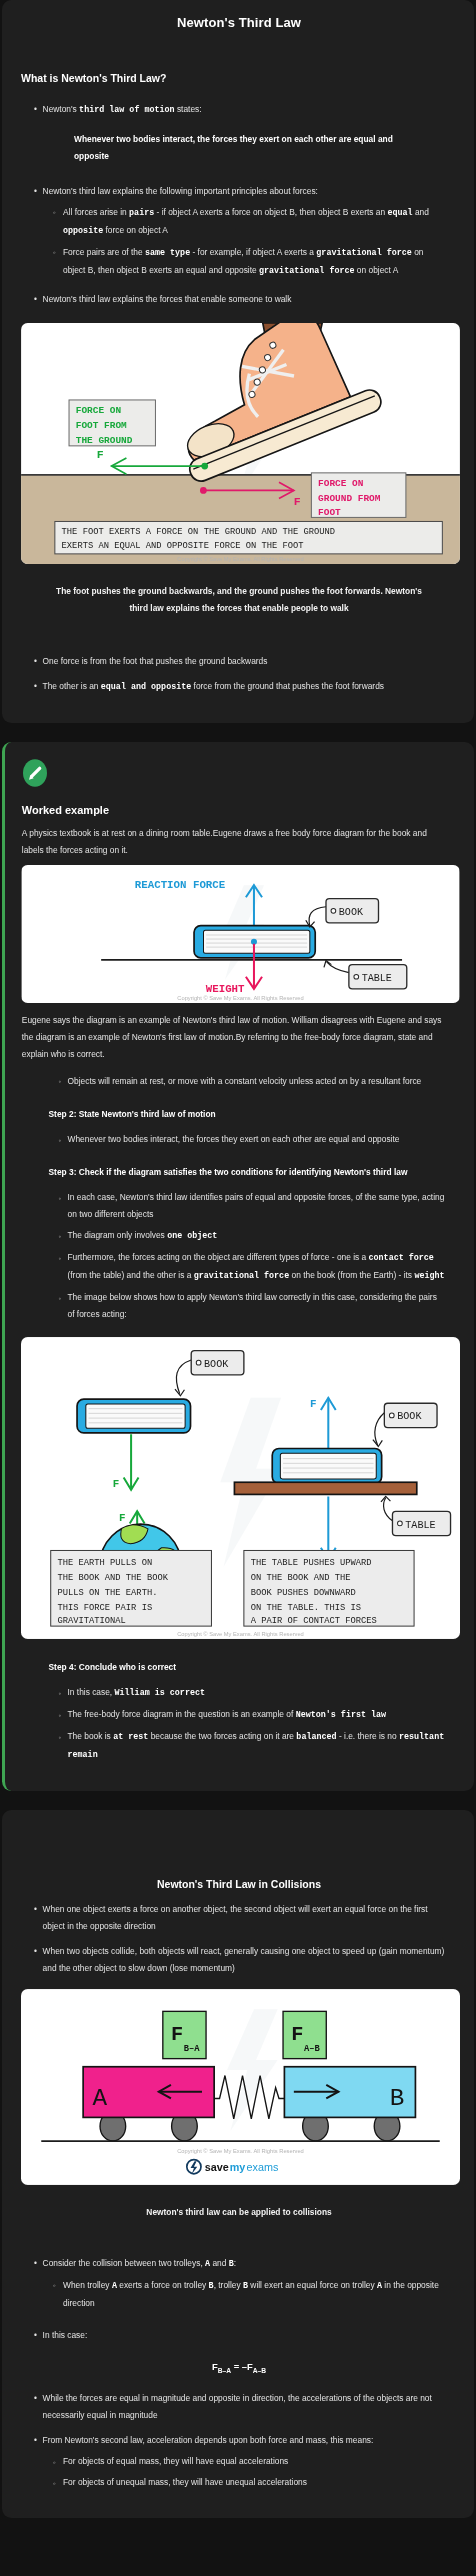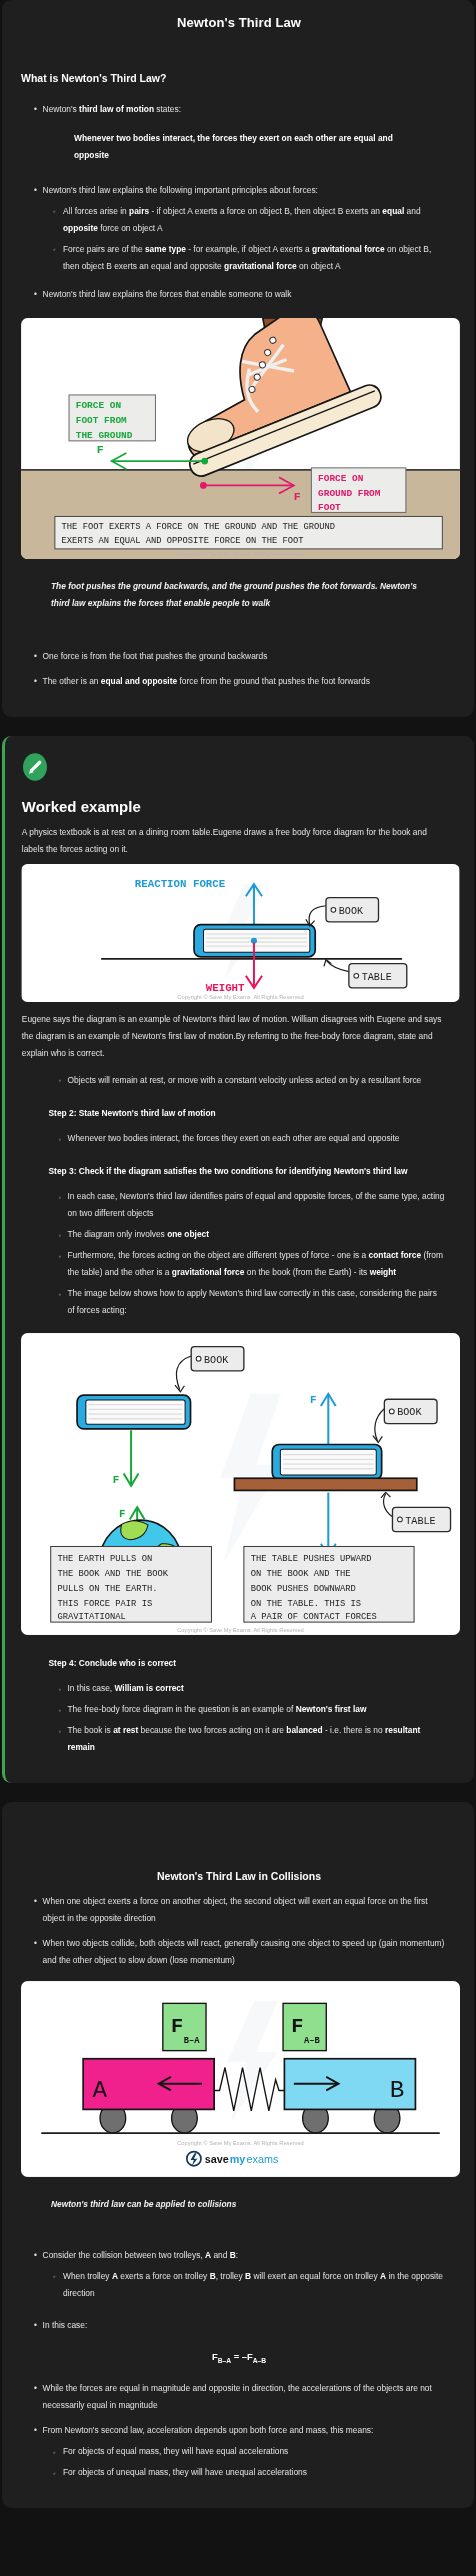--- a/index.html
+++ b/index.html
@@ -3,33 +3,33 @@
 <meta charset="utf-8">
 <style>
   html,body{margin:0;padding:0;background:#121212;}
   body{width:476px;font-family:"Liberation Sans",sans-serif;color:#e4e4e4;}
   .page{width:476px;position:relative;}
   .card{background:#1f1f1f;border-radius:9.4px;margin:0 2px 19px 2px;padding:9.4px 17px 23px 19px;}
   .card.we{border-left:3.4px solid #3fa552;padding-left:15.5px;padding-top:17.5px;}
   .page-title{text-align:center;font-size:13px;font-weight:700;color:#fff;margin:5.4px 0 0 0;letter-spacing:0.1px;}
   h2.sec{font-size:10.5px;font-weight:700;color:#fff;margin:42px 0 0 0;}
   h2.sec.coll{margin-top:58px;text-align:center;}
-  h2.we-title{font-size:15px;font-weight:700;color:#fff;margin:15px 0 0 1.3px;}
-  .body-txt b, li b{color:#fff;}
+  h2.we-title{font-size:11px;font-weight:700;color:#fff;margin:15px 0 0 1.3px;}
+  .body-txt b, li b{color:#fff;font-family:Liberation Mono, monospace;}
   p.para{font-size:8.4px;line-height:17px;margin:9.4px 0 0 1.3px;max-width:425px;}
   ul{list-style:none;margin:0;padding:0;}
   ul.lvl1{margin-top:17.5px;}
   ul.lvl1 > li{position:relative;padding:0 9.4px 0 21.6px;margin-top:8px;font-size:8.4px;line-height:17px;max-width:405px;}
   ul.lvl1 > li::before{content:"•";position:absolute;left:13px;top:0;color:#e4e4e4;}
   ul.lvl2 > li{position:relative;padding:0 6.7px 0 42px;margin-top:4px;font-size:8.4px;line-height:17px;max-width:385px;}
   ul.lvl2 > li::before{content:"◦";position:absolute;left:32px;top:0.7px;color:#b9b9b9;font-size:7.4px;}
   .quote{font-weight:700;color:#fff;font-size:8.4px;line-height:17px;margin:12px 27px 0 53px;}
   .img-card{background:#404040;border-radius:6.7px;margin:15px 0 0 0;width:439px;overflow:hidden;}
   .img-card svg{display:block;}
-  .caption{font-style:italic;font-weight:700;color:#f2f2f2;text-align:left;font-size:8.4px;line-height:17px;margin:19px 30px 0 30px;}
+  .caption{font-weight:700;color:#f2f2f2;text-align:center;font-size:8.4px;line-height:17px;margin:19px 30px 0 30px;}
   .step-title{font-weight:700;color:#fff;font-size:8.4px;line-height:16px;margin:16px 27px 0 28px;}
   .we ul.lvl2{margin-top:9.4px;}
   .we ul.lvl2 > li{padding-left:47px;max-width:378px;}
   .we ul.lvl2 > li::before{left:38px;}
   .we-icon{width:26px;height:28px;margin-left:1.3px;}
   .formula{text-align:center;font-weight:700;color:#fff;font-size:9.4px;margin:17.5px 0 2.7px 0;}
   .formula sub{font-size:6.7px;font-weight:700;}
   .gap-bottom{height:4px;}
   svg text{font-family:"Liberation Mono",monospace;}
   svg text.sans{font-family:"Liberation Sans",sans-serif;}

